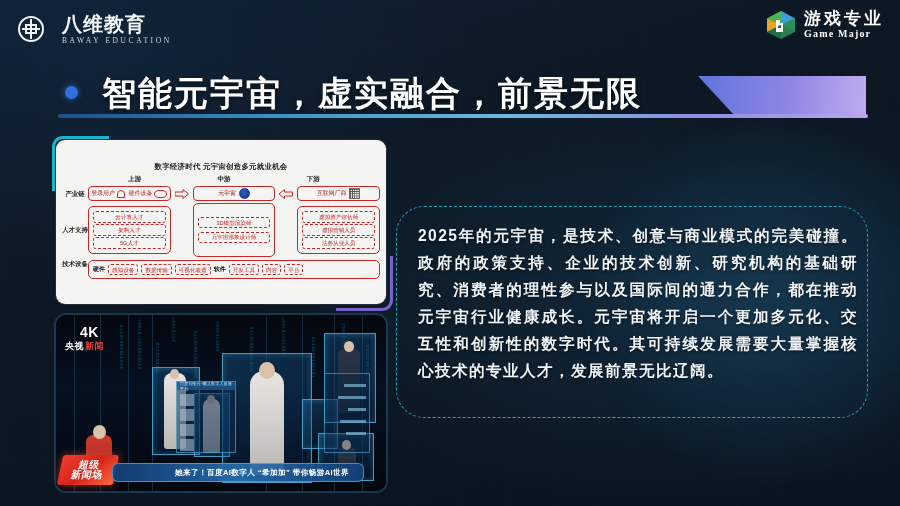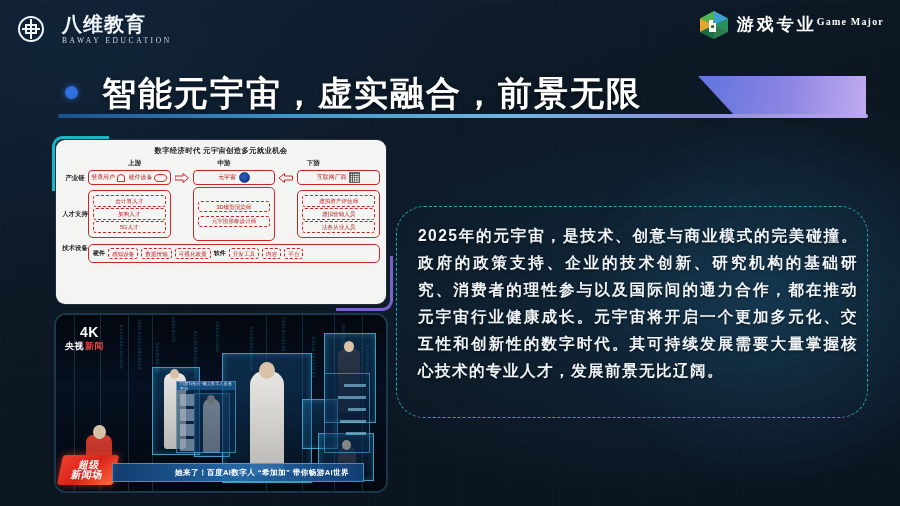--- a/index.html
+++ b/index.html
@@ -37,21 +37,21 @@
   .logo-mark:before{content:"";position:absolute;left:50%;top:1px;bottom:1px;width:2px;margin-left:-1px;background:#eef4f8;}
   .logo-mark:after{content:"";position:absolute;top:50%;left:2px;right:2px;height:2px;margin-top:-1px;background:#eef4f8;}
   .logo-mark .bx{position:absolute;left:5px;top:6px;right:5px;bottom:6px;border:2px solid #eef4f8;box-sizing:border-box;}
   .logo-txt-cn{color:#f2f7fb;font-size:20px;font-weight:bold;letter-spacing:1px;line-height:1;}
   .logo-txt-en{color:#cfd9e2;font-size:7.5px;letter-spacing:2.6px;line-height:1;margin-top:3px;font-family:"Liberation Serif",serif;}
   .logo-left .stack{display:flex;flex-direction:column;}
 
   .logo-right{position:absolute;right:16px;top:10px;display:flex;align-items:center;gap:7px;}
   .hex{width:32px;height:30px;position:relative;}
   .hex svg{display:block;}
-  .gm-stack{display:flex;flex-direction:row;align-items:flex-start;text-align:center;}
+  .gm-stack{display:flex;flex-direction:column;align-items:flex-start;text-align:center;}
   .gm-cn{color:#ffffff;font-size:17px;font-weight:bold;letter-spacing:3px;line-height:1.05;}
   .gm-en{color:#ffffff;font-size:10px;font-weight:bold;letter-spacing:1.2px;line-height:1.2;font-family:"Liberation Serif",serif;}
 
   
   .title-wrap{position:absolute;left:58px;top:62px;width:800px;height:62px;}
   .bullet{position:absolute;left:7px;top:24px;width:13px;height:13px;border-radius:50%;background:#2f6fe0;box-shadow:0 0 6px rgba(60,120,230,.7);}
   .title-text{
     position:absolute;left:44px;top:9px;
     font-size:34px;font-weight:bold;color:#ffffff;letter-spacing:2px;
     text-shadow:0 2px 5px rgba(0,0,0,.55);
@@ -78,21 +78,21 @@
   .dg-corner{
     position:absolute;left:52px;top:136px;width:54px;height:52px;
     border-left:3px solid #19b6c8;border-top:3px solid #19b6c8;border-top-left-radius:11px;
   }
   .dg-corner2{
     position:absolute;left:336px;top:256px;width:54px;height:52px;
     border-right:3px solid #7a63c8;border-bottom:3px solid #7a63c8;border-bottom-right-radius:11px;
   }
   .dg-title{
     text-align:center;font-size:7.4px;color:#1d1d1d;font-weight:bold;
-    margin-top:6px;letter-spacing:.3px;
+    margin-top:22px;letter-spacing:.3px;
   }
   .dg-cols{display:flex;justify-content:space-around;margin-top:3px;padding:0 28px 0 34px;}
   .dg-col-h{font-size:6.6px;color:#222;font-weight:bold;}
   .dg-body{position:relative;padding:0 6px;}
   .dg-row{display:flex;align-items:center;margin-top:2px;}
   .dg-rowlabel{
     width:26px;flex:0 0 26px;text-align:center;font-size:6.4px;color:#222;font-weight:bold;line-height:1.15;
   }
   .dg-cells{flex:1;display:flex;align-items:center;justify-content:space-between;gap:3px;}
   .sbox{
@@ -175,21 +175,21 @@
     transform:skewX(-12deg);
     display:flex;flex-direction:column;justify-content:center;align-items:center;
     color:#fff;font-weight:bold;font-size:10px;line-height:10px;
     background:linear-gradient(135deg,#f0402e 0%,#d6231a 50%,#ff6a3d 100%);
     border-radius:3px;box-shadow:0 0 8px rgba(240,70,45,.6);
   }
   .v-redlogo i{font-style:normal;letter-spacing:.5px;}
   .v-caption{
     position:absolute;left:56px;right:22px;bottom:9px;height:17px;
     background:linear-gradient(90deg,rgba(18,64,120,.92),rgba(40,110,175,.92),rgba(18,64,120,.92));
-    border:1px solid rgba(120,200,240,.55);border-radius:0;
+    border:1px solid rgba(120,200,240,.55);border-radius:6px;
     display:flex;align-items:center;justify-content:center;
     color:#ffffff;font-size:7.6px;font-weight:bold;letter-spacing:.4px;white-space:nowrap;padding-left:48px;
   }
   .v-panel-ui{
     position:absolute;left:120px;top:66px;width:58px;height:70px;
     border:1px solid rgba(90,190,235,.6);background:rgba(10,40,75,.55);
   }
   .v-panel-ui .bar{position:absolute;left:3px;width:14px;height:12px;background:rgba(180,200,220,.55);}
   .v-panel-title{
     position:absolute;left:0;top:0;width:100%;height:8px;

